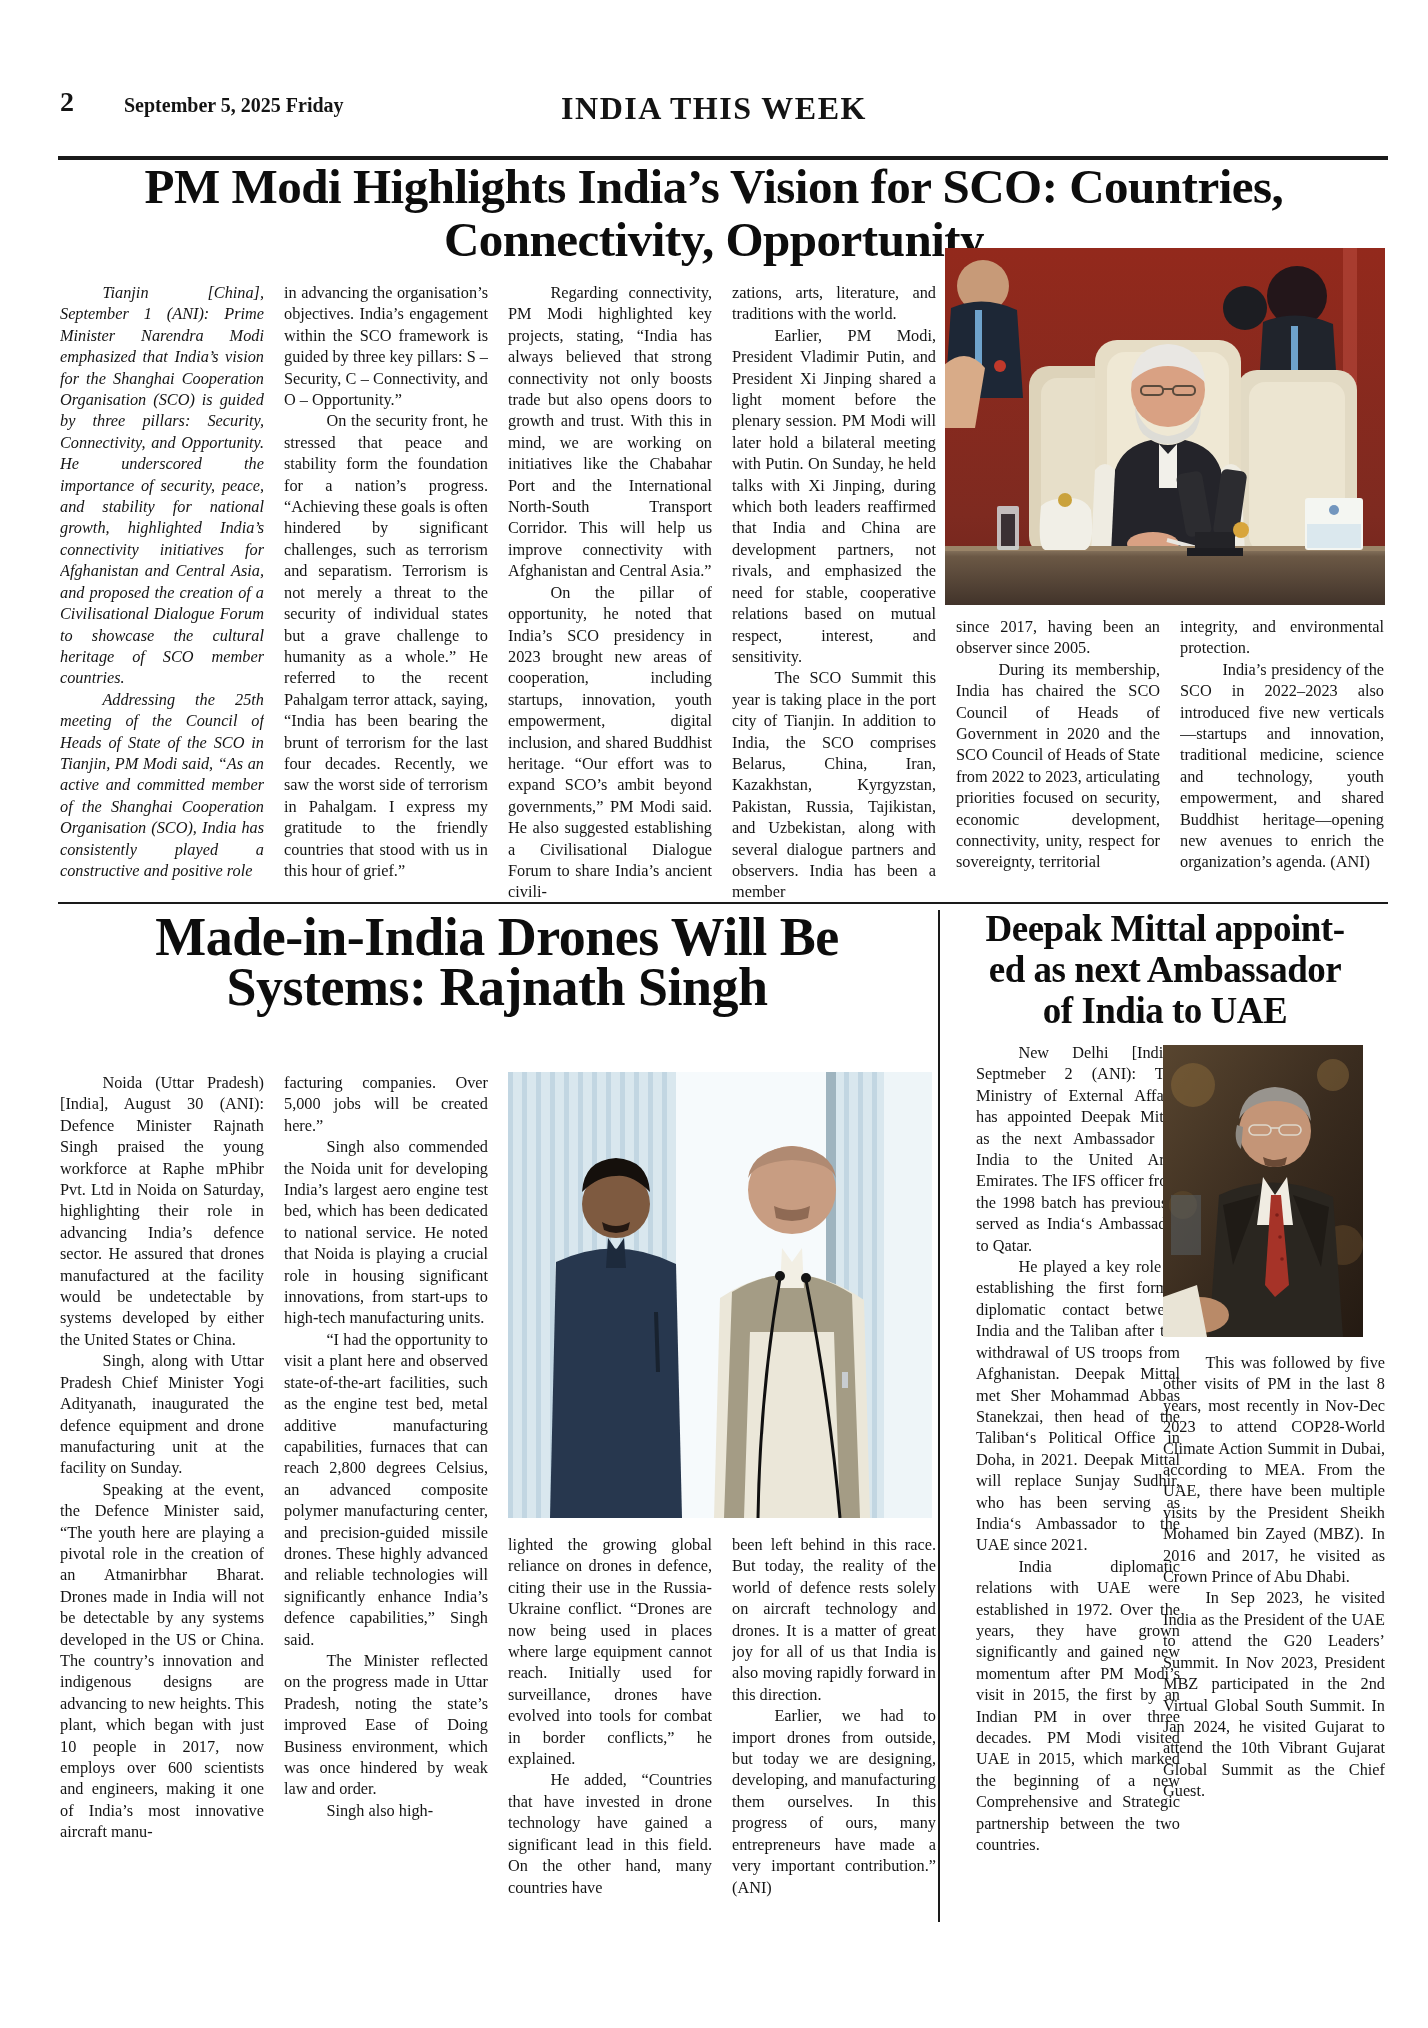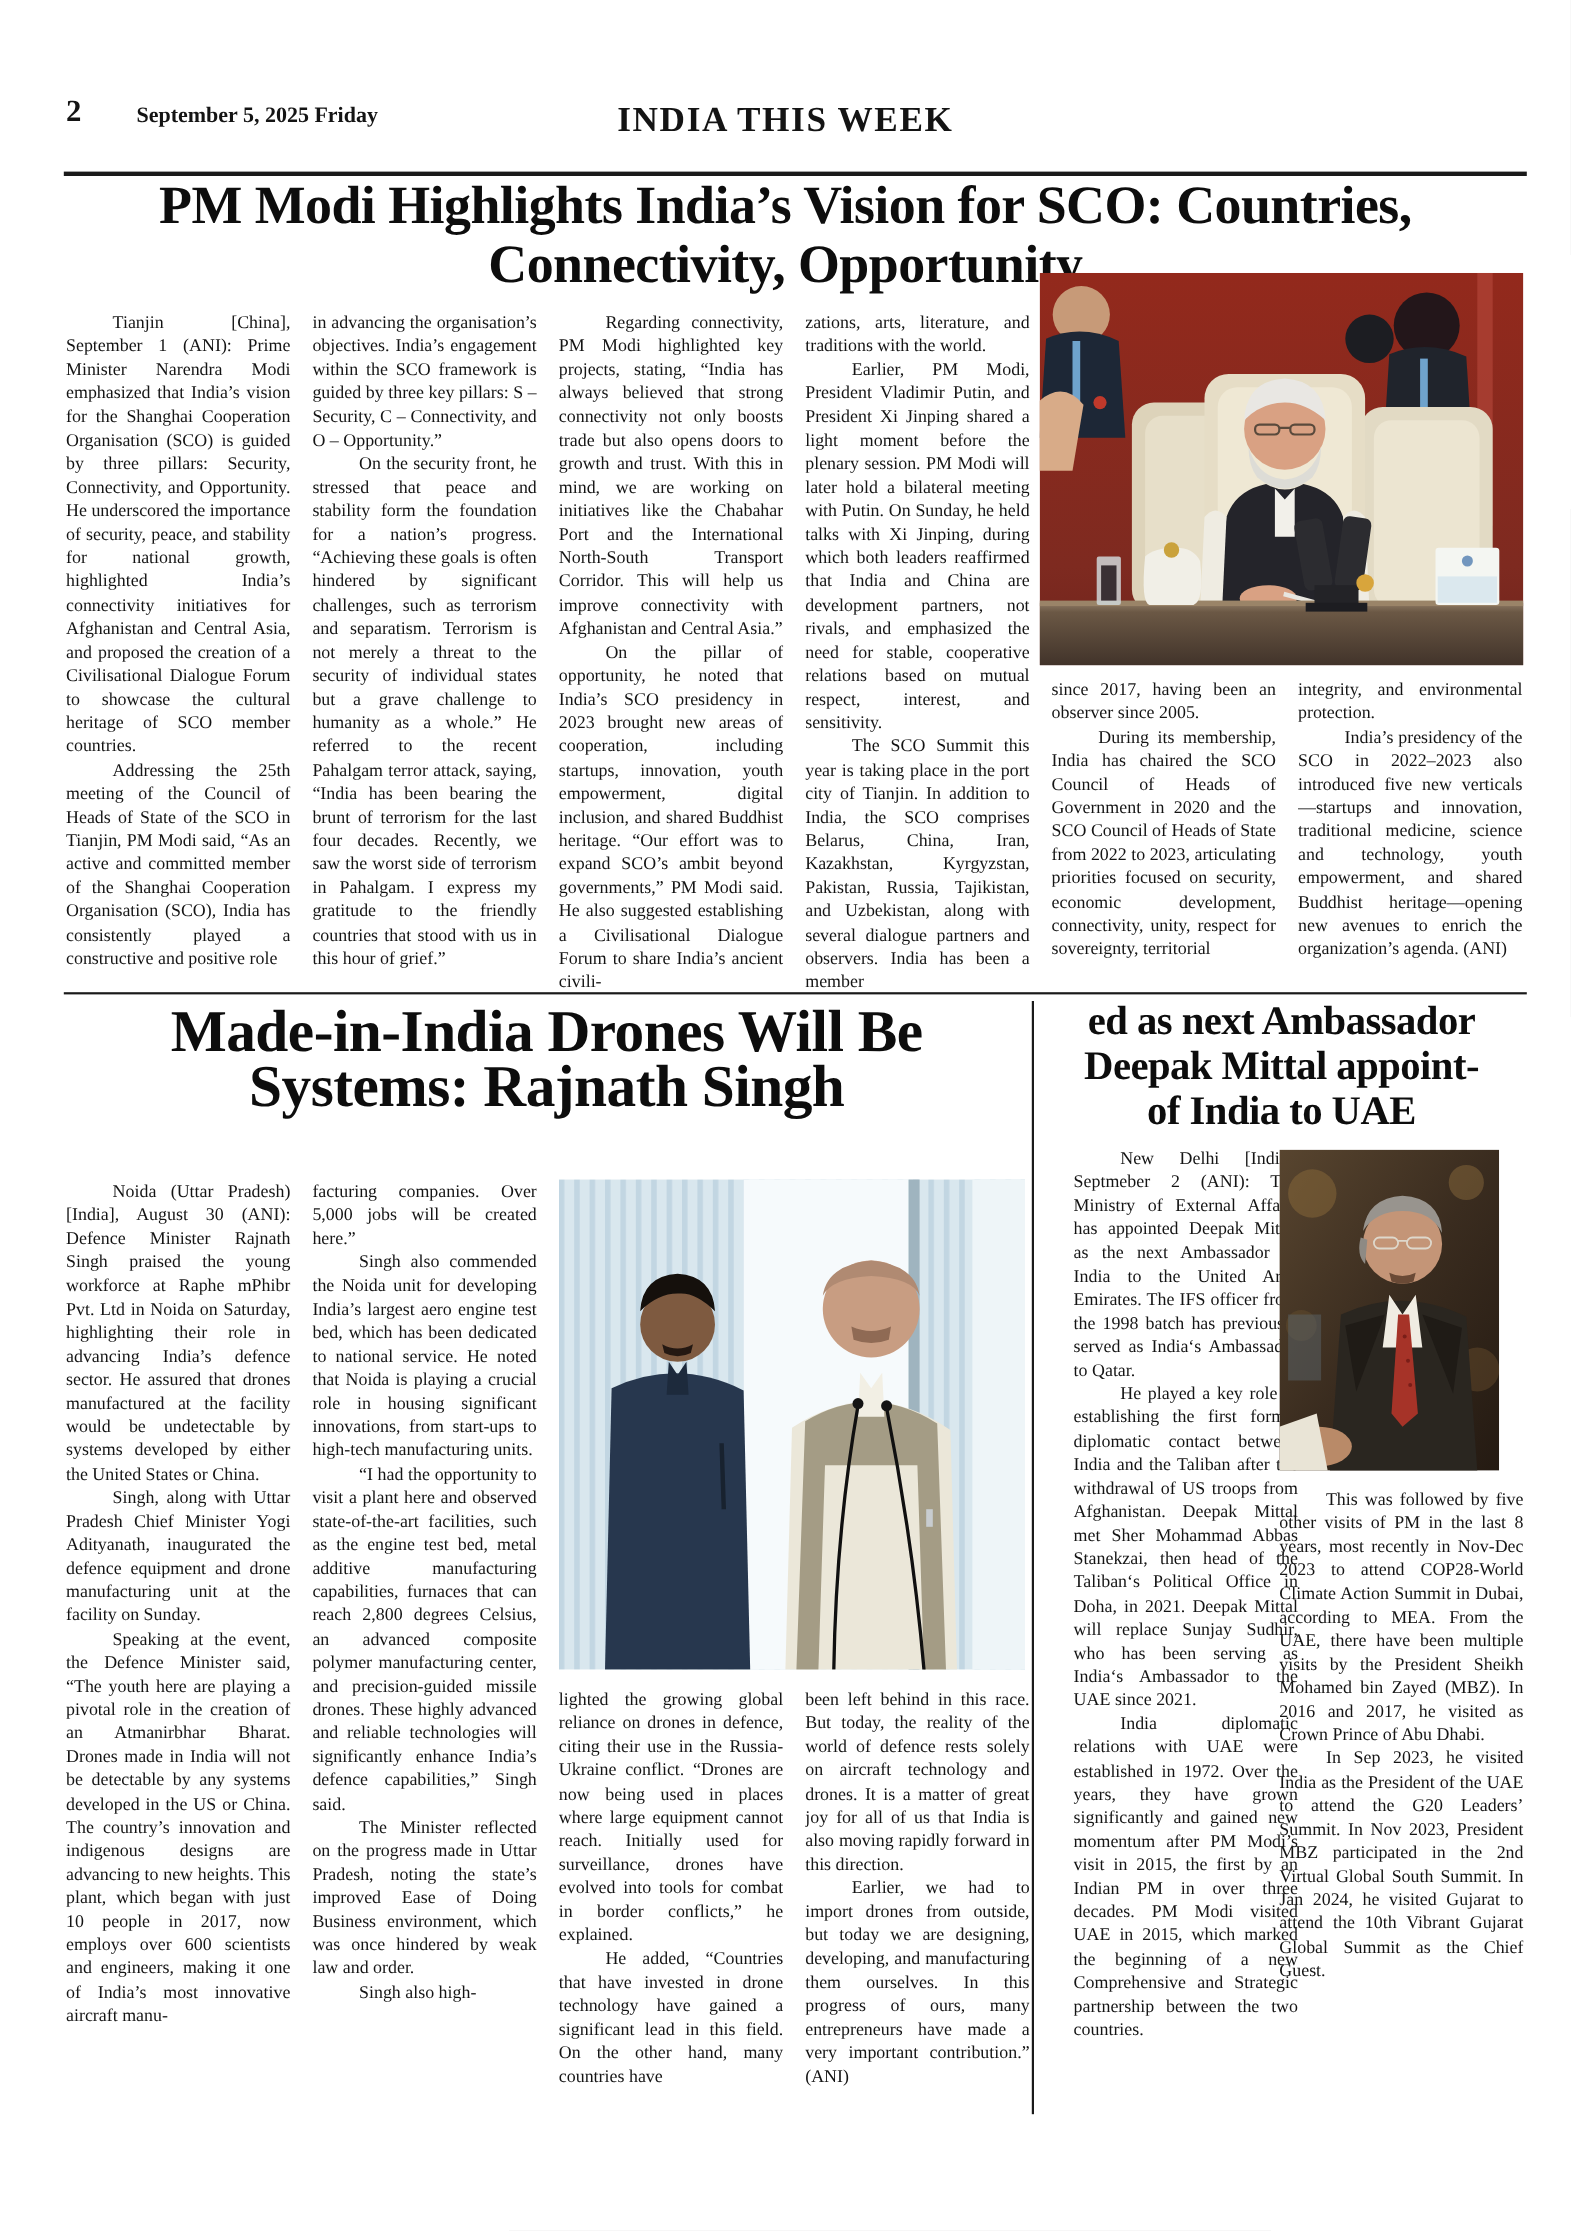--- a/index.html
+++ b/index.html
@@ -25,21 +25,21 @@
 
   
   .col {
     position:absolute; width:204px; overflow:hidden;
     font-size:16.3px; line-height:21.4px; text-align:justify;
   }
   .col p { margin:0; text-indent:2.6em; }
   .col p.cont { text-indent:0; }
 
   
-  .a1c1 { left:60px;  top:282px; height:706px; }
+  .a1c1 { left:60px;  top:282px; height:706px;font-style:italic; }
   .a1c2 { left:284px; top:282px; height:706px; }
   .a1c3 { left:508px; top:282px; height:706px; }
   .a1c4 { left:732px; top:282px; height:706px; }
   .a1c5 { left:956px; top:616px; height:374px; }
   .a1c6 { left:1180px;top:616px; height:374px; }
 
   
   .a2c1 { left:60px;  top:1072px; height:852px; }
   .a2c2 { left:284px; top:1072px; height:852px; }
   .a2c3 { left:508px; top:1534px; height:392px; }
@@ -222,22 +222,22 @@
       <path d="M250 446 Q252 320 272 206" stroke="#101010" stroke-width="3" fill="none"></path>
       <path d="M332 446 Q322 330 298 208" stroke="#101010" stroke-width="3" fill="none"></path>
       <circle cx="272" cy="204" r="5" fill="#141414"></circle>
       <circle cx="298" cy="206" r="5" fill="#141414"></circle>
 
       <rect x="334" y="300" width="6" height="16" fill="#c8ccd0"></rect>
     </svg>
   </div>
 
   <div class="headline hl-3">
+    <div>Deepak Mittal appoint-</div>
     <div>ed as next Ambassador</div>
-    <div>Deepak Mittal appoint-</div>
     <div>of India to UAE</div>
   </div>
 
   <div class="col a3c1">
       <p>New Delhi [India], Septmeber 2 (ANI): The Ministry of External Affairs has appointed Deepak Mittal as the next Ambassador of India to the United Arab Emirates. The IFS officer from the 1998 batch has previously served as India‘s Ambassador to Qatar.</p>
       <p>He played a key role in establishing the first formal diplomatic contact between India and the Taliban after the withdrawal of US troops from Afghanistan. Deepak Mittal met Sher Mohammad Abbas Stanekzai, then head of the Taliban‘s Political Office in Doha, in 2021. Deepak Mittal will replace Sunjay Sudhir, who has been serving as India‘s Ambassador to the UAE since 2021.</p>
       <p>India diplomatic relations with UAE were established in 1972. Over the years, they have grown significantly and gained new momentum after PM Modi’s visit in 2015, the first by an Indian PM in over three decades. PM Modi visited UAE in 2015, which marked the beginning of a new Comprehensive and Strategic partnership between the two countries.</p>
     </div>
   <div class="col a3c2">
       <p>This was followed by five other visits of PM in the last 8 years, most recently in Nov-Dec 2023 to attend COP28-World Climate Action Summit in Dubai, according to MEA. From the UAE, there have been multiple visits by the President Sheikh Mohamed bin Zayed (MBZ). In 2016 and 2017, he visited as Crown Prince of Abu Dhabi.</p>

